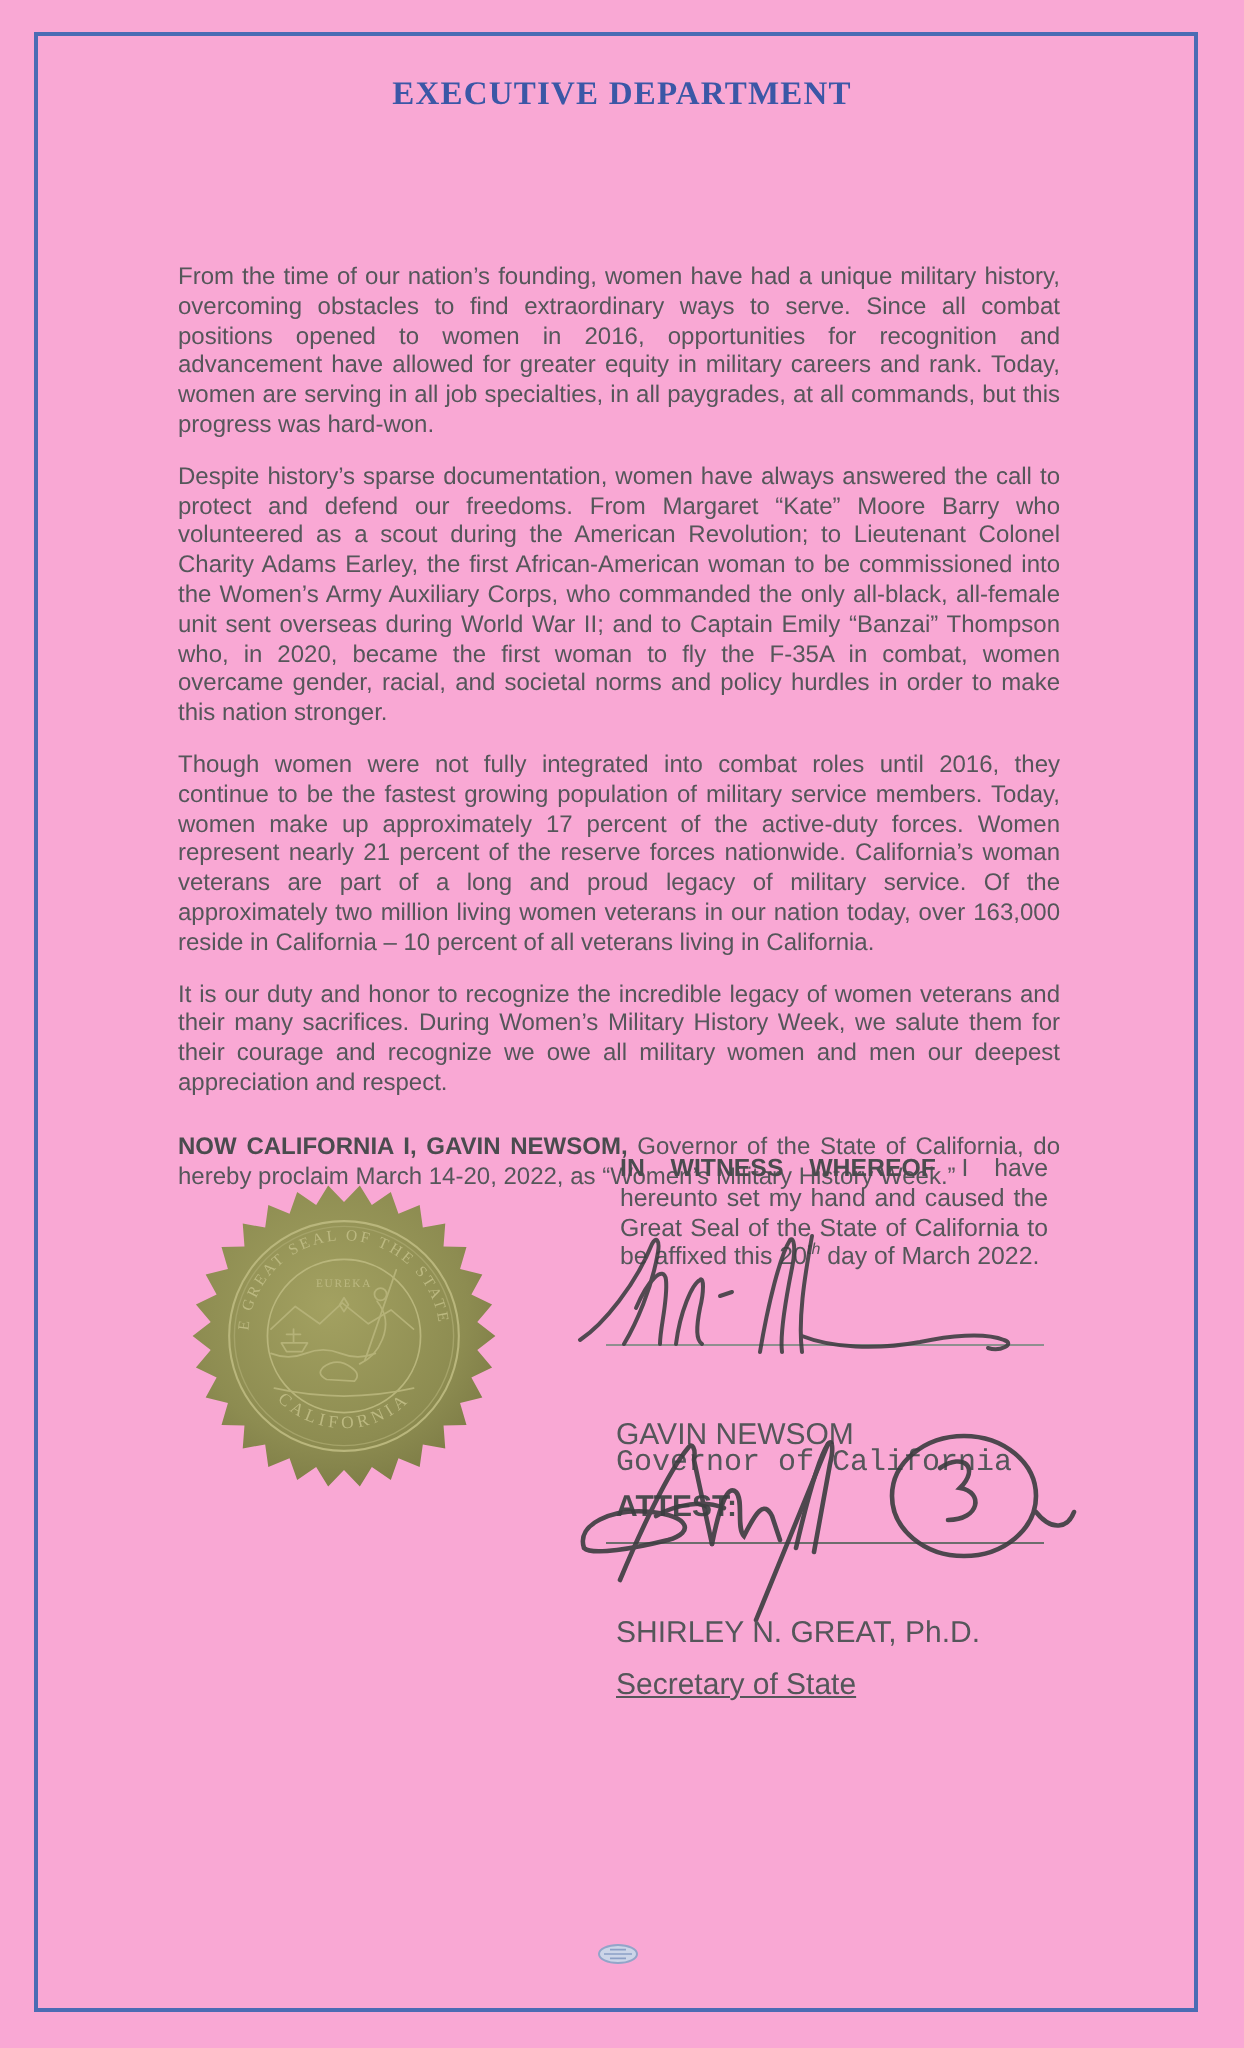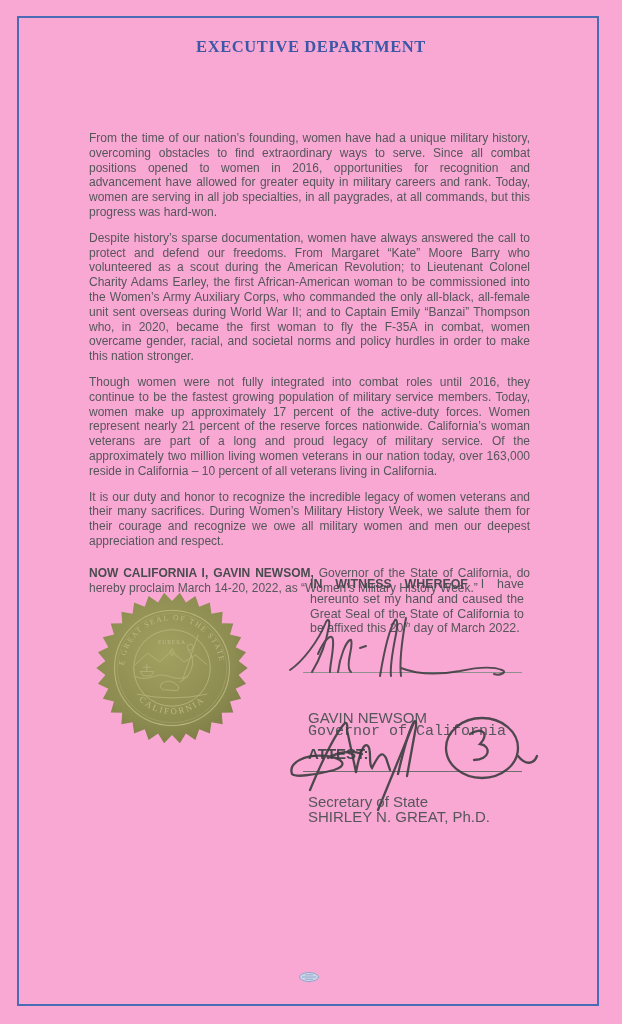--- a/index.html
+++ b/index.html
@@ -108,20 +108,20 @@
       <path d="M42,46 C52,40 66,38 76,42"></path>
       <path d="M70,60 C74,40 78,30 82,34 C86,38 82,52 86,56 C92,44 96,38 100,46 L104,58"></path>
       <path d="M112,62 C118,36 124,16 128,10 C130,7 131,12 129,20 L121,64"></path>
       <path d="M128,10 L92,98"></path>
       <path d="M160,36 a36,30 0 1 0 72,0 a36,30 0 1 0 -72,0"></path>
       <path d="M184,22 C196,14 204,22 194,32 C206,34 204,48 188,48"></path>
       <path d="M232,44 C240,54 248,52 251,44"></path>
     </g>
   </svg>
   <div class="sig-label" style="top:774px;">SHIRLEY N. GREAT, Ph.D.</div>
-  <div class="sig-label" style="top:759px;">Secretary of State</div>
+  <div class="sig-label" style="top:800px;text-decoration:underline;">Secretary of State</div>
 
   <svg class="union-bug" viewBox="0 0 26 16">
     <ellipse cx="13" cy="8" rx="9.5" ry="4.5" fill="#ccd5e8" stroke="#92a5c9" stroke-width="1"></ellipse>
     <path d="M6,8 h14 M9,5.8 h8 M9,10.2 h8" stroke="#8ba0c6" stroke-width="0.8" fill="none"></path>
   </svg>
 
 </div>
 
 </body></html>

